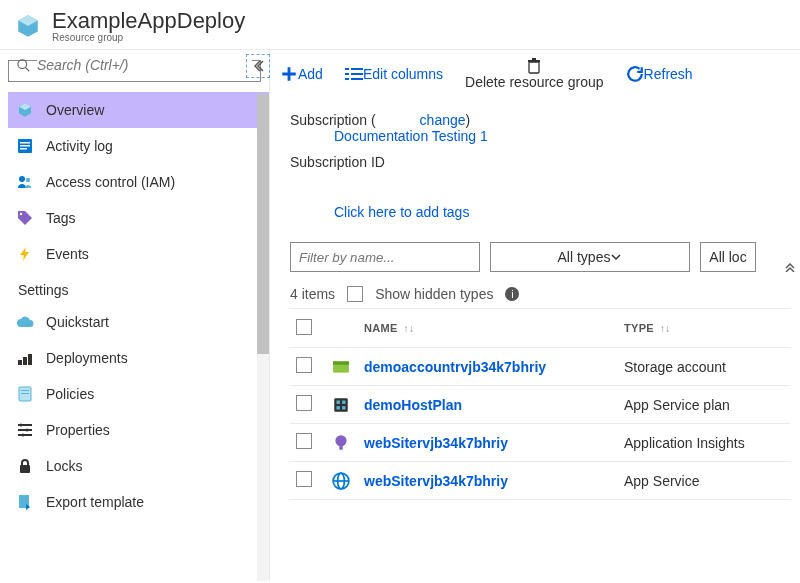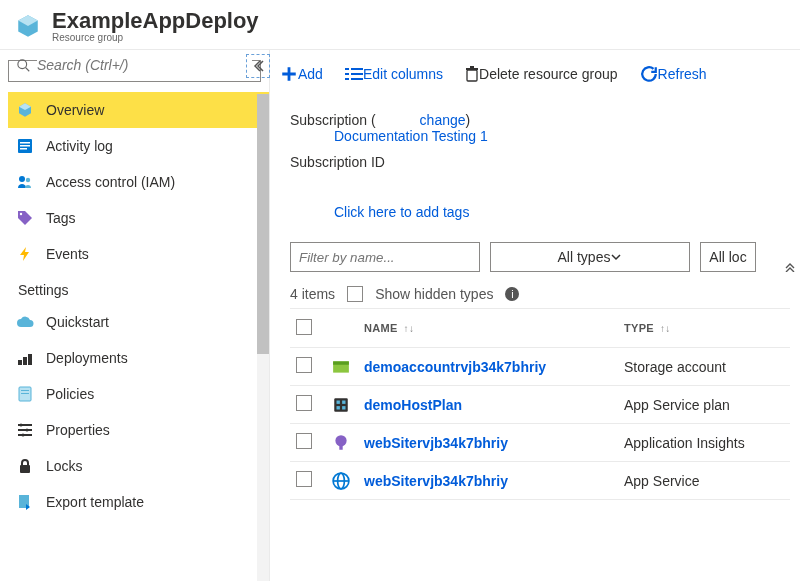--- a/index.html
+++ b/index.html
@@ -1,35 +1,35 @@
 <!DOCTYPE html>
 <html><head>
 <meta charset="utf-8">
 <style>
   * { box-sizing: border-box; margin: 0; padding: 0; }
   body { font-family: "Segoe UI", Arial, sans-serif; font-size: 14px; color: #323130; background: #fff; width: 800px; height: 583px; overflow: hidden; }
   .header { display: flex; align-items: center; padding: 8px 14px 6px; border-bottom: 1px solid #eaeaea; }
   .header-icon { width: 28px; height: 28px; display: flex; align-items: center; justify-content: center; margin-right: 10px; }
-  .header-title { font-size: 22px; font-weight: 700; }
+  .header-title { font-size: 22px; font-weight: 400; }
   .header-sub { font-size: 10px; color: #666; margin-top: -2px; }
   .body { display: flex; height: calc(583px - 52px); }
   .sidebar { width: 270px; border-right: 1px solid #eaeaea; padding: 10px 0 0 8px; position: relative; }
   .collapse { position: absolute; top: 4px; right: -1px; width: 24px; height: 24px; border: 1px dashed #6aa0d8; display:flex; align-items:center; justify-content:center; color:#555; cursor:pointer; }
   .search { margin: 0 8px 10px 0; border: 1px solid #8a8886; height: 22px; display: flex; align-items: flex-end; padding: 8px 8px; color: #666; }
   .search input { border:none; outline:none; flex:1; font-style: italic; color:#666; font-size:14px; }
   .scroll-track { position:absolute; right:0; top:44px; bottom:0; width:12px; background:#f3f3f3; }
   .scroll-thumb { background:#c1c1c1; width:100%; height:260px; }
   .nav-item { display:flex; align-items:center; height:36px; padding:0 10px 0 8px; cursor:pointer; gap:12px; }
-  .nav-item.selected { background:#fde047; }
+  .nav-item.selected { background:#c4b5fd; }
   .nav-icon { width:18px; display:flex; justify-content:center; }
   .settings-label { padding: 10px 10px 6px; font-size:14px; color:#323130; font-weight:400; }
   .main { flex:1; position:relative; }
   .toolbar { display:flex; align-items:center; height:48px; padding:0 10px; gap:22px; border-bottom:1px solid #fff; }
   .tb-item { display:flex; align-items:center; gap:0; color:#015cda; cursor:pointer; }
-  .tb-item.black { color:#323130; }
+  .tb-item.black { color:#323130;flex-direction:column; }
   .details { padding: 14px 10px 0 20px; }
   .dl { color:#323130; }
   .link { color:#015cda; cursor:pointer;padding-left:44px; }
   .section-gap { height:10px; }
   .expand-caret { position:absolute; right:4px; top:210px; color:#666; cursor:pointer; }
   .filters { display:flex; gap:10px; padding: 22px 10px 10px 20px; align-items:center; }
   .filter-input { border:1px solid #8a8886; height:30px; padding:0 8px; width:190px; font-style:italic; color:#666; }
   .select { border:1px solid #8a8886; height:30px; display:flex; align-items:center; justify-content:center; padding:0 8px; cursor:pointer; }
   .counts { display:flex; align-items:center; gap:12px; padding:4px 10px 6px 20px; color:#555; }
   .checkbox { width:16px; height:16px; border:1px solid #8a8886; display:inline-block; }

